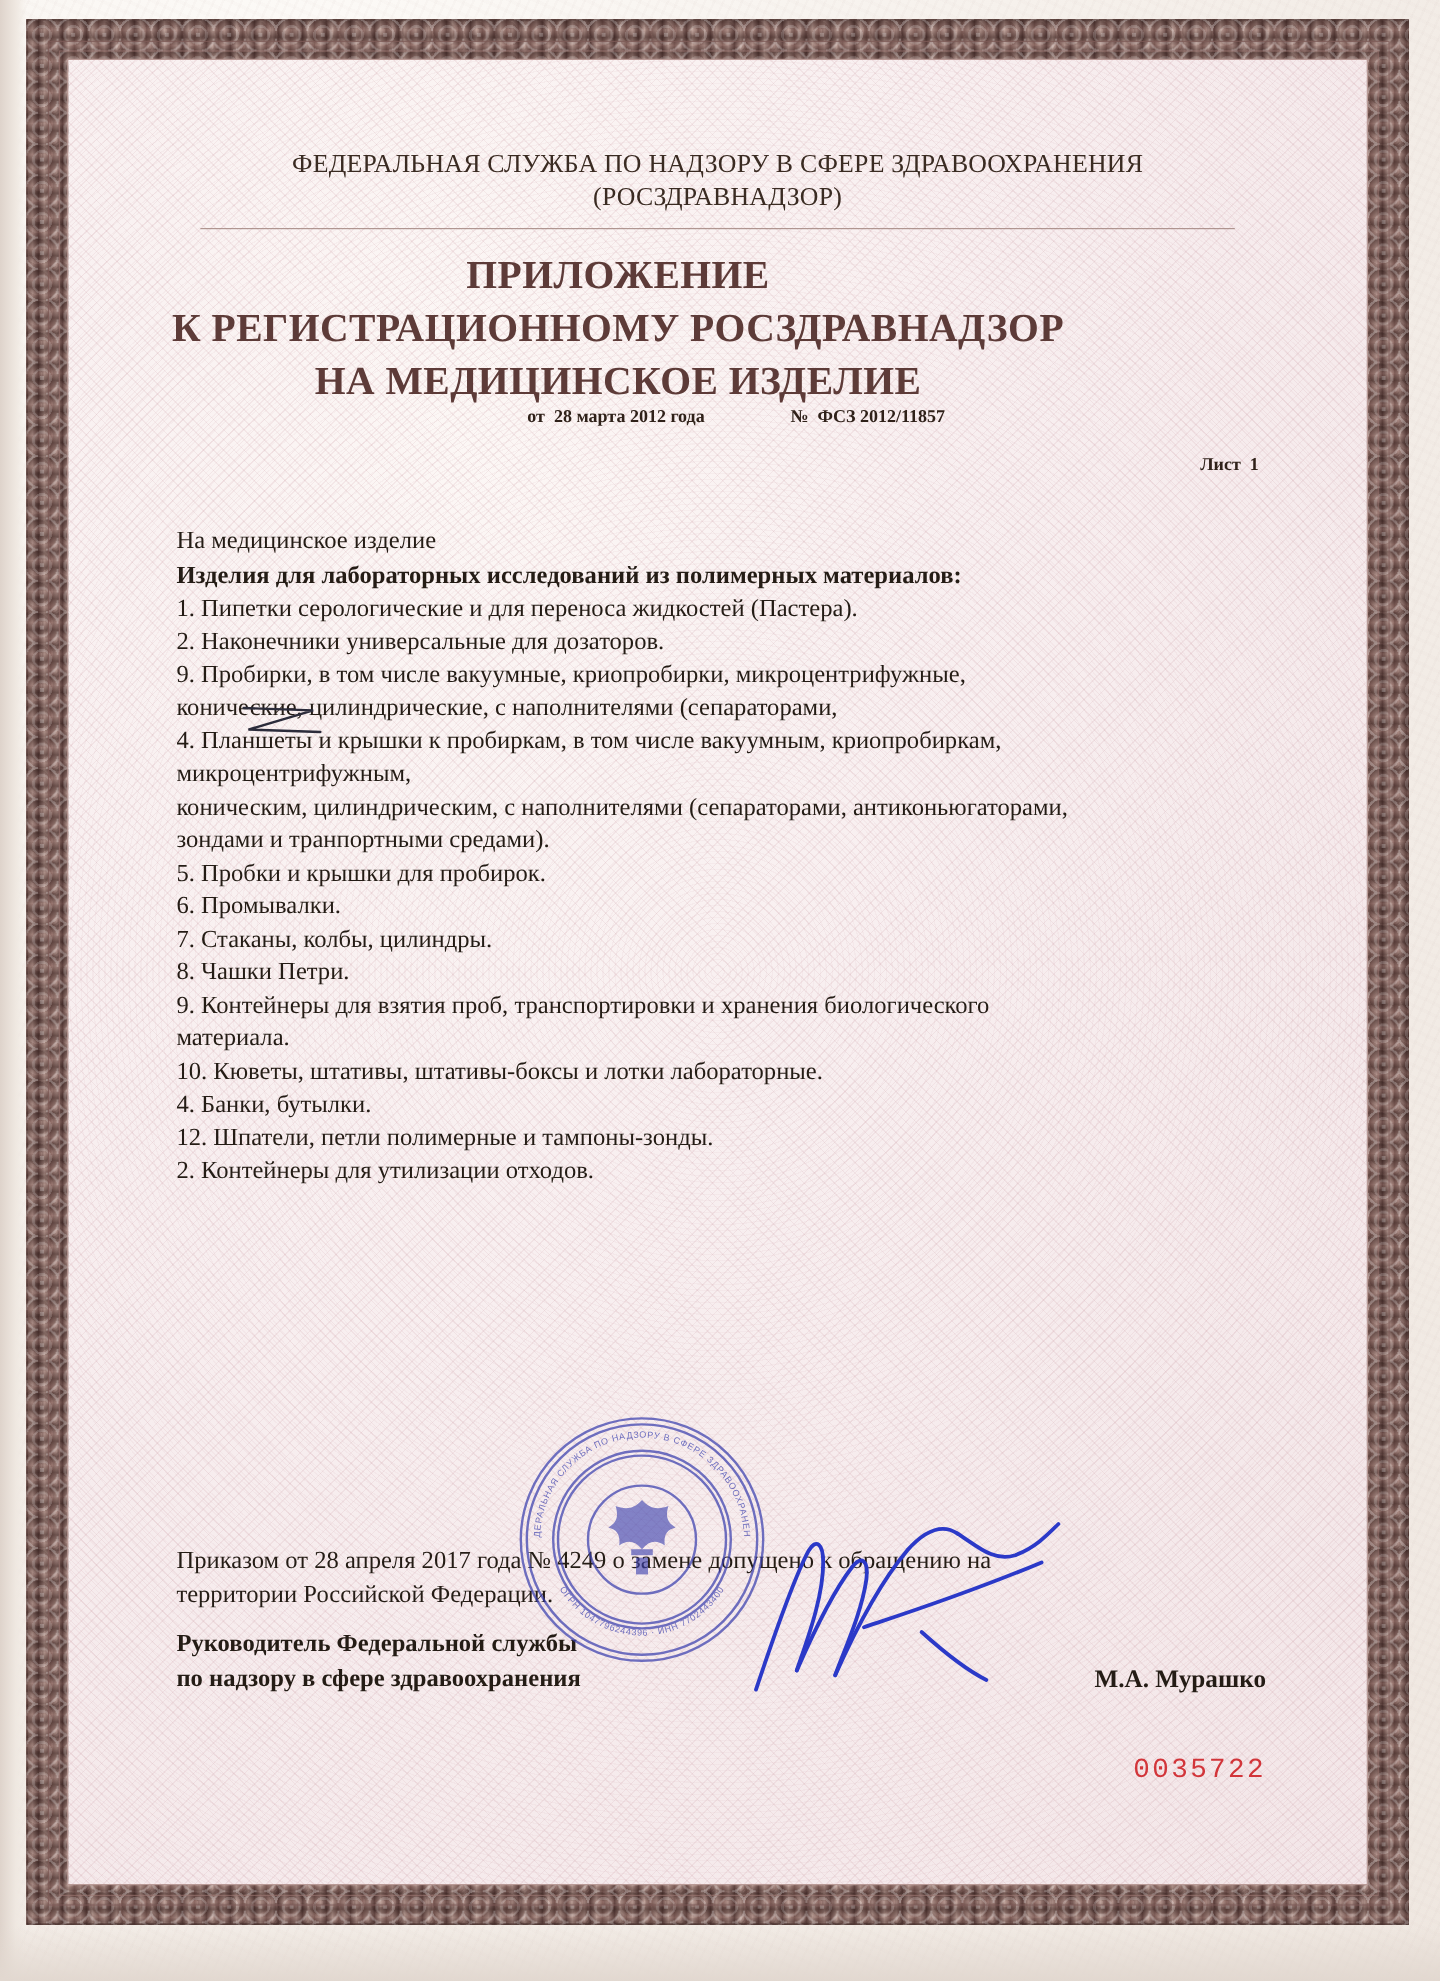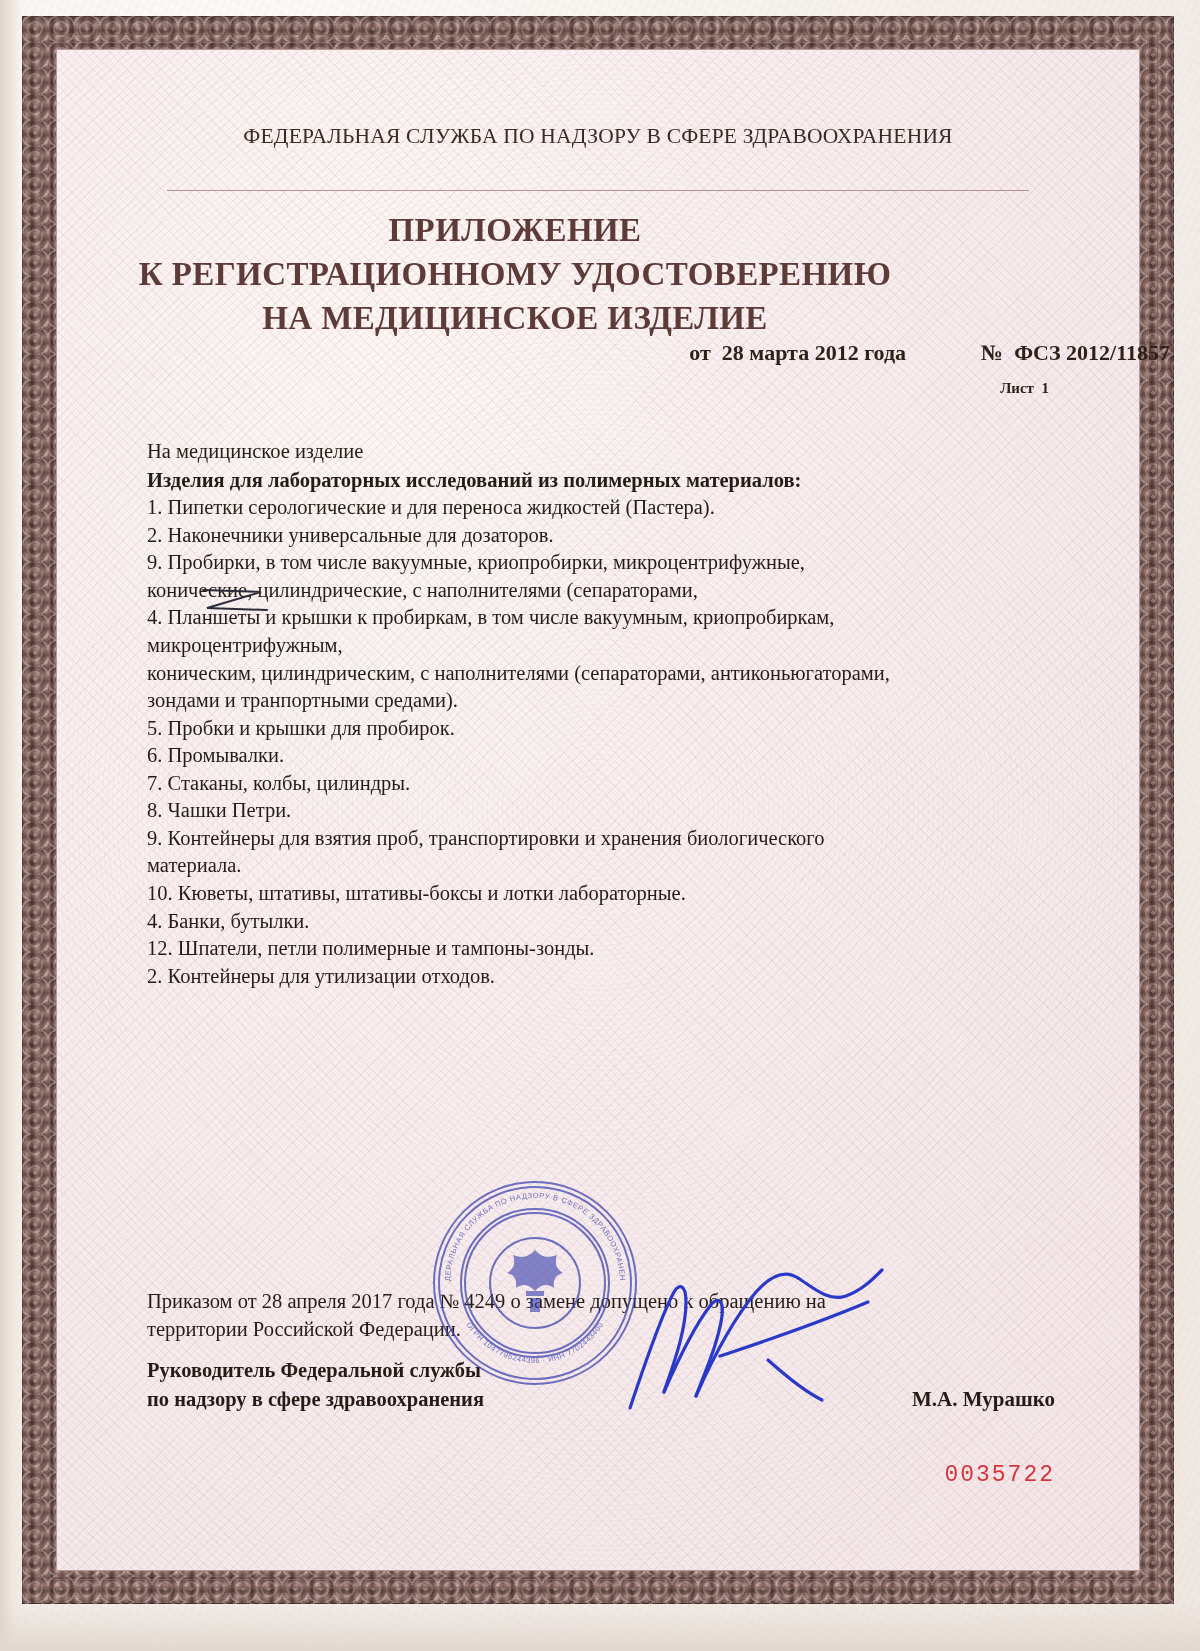--- a/index.html
+++ b/index.html
@@ -135,23 +135,23 @@
     font-weight: bold;
     font-size: 33px;
     line-height: 1.34;
     color: #5d3b38;
     letter-spacing: .4px;
   }
   .docline {
     position: absolute;
     left: 0; top: 290px;
     width: 1113px;
-    text-align: right;
-    font-weight: bold;
-    font-size: 22px;
+    text-align: center;
+    font-weight: bold;
+    font-size: 15px;
     color: #2f2119;
   }
   .docline .gap { display: inline-block; width: 64px; }
   .sheet {
     position: absolute;
     right: 90px; top: 330px;
     font-weight: bold;
     font-size: 15px;
     color: #2f2119;
   }
@@ -243,27 +243,28 @@
   <div class="edge-line-2"></div>
 
   <div class="border-inner-field">
     <div class="field-guilloche"></div>
   </div>
 
   <div class="content">
 
     <div class="agency">
       <div>ФЕДЕРАЛЬНАЯ СЛУЖБА ПО НАДЗОРУ В СФЕРЕ ЗДРАВООХРАНЕНИЯ</div>
+      <div>(РОСЗДРАВНАДЗОР)</div>
     </div>
 
     <div class="rule"></div>
 
     <div class="title">
       <div>ПРИЛОЖЕНИЕ</div>
-      <div>К РЕГИСТРАЦИОННОМУ УДОСТОВЕРЕНИЮ</div>
+      <div>К РЕГИСТРАЦИОННОМУ РОСЗДРАВНАДЗОР</div>
       <div>НА МЕДИЦИНСКОЕ ИЗДЕЛИЕ</div>
     </div>
 
     <div class="docline">
       <span>от</span>
       &nbsp;<span>28 марта 2012 года</span>
       <span class="gap"></span>
       <span>№</span>
       &nbsp;<span>ФСЗ 2012/11857</span>
     </div>

